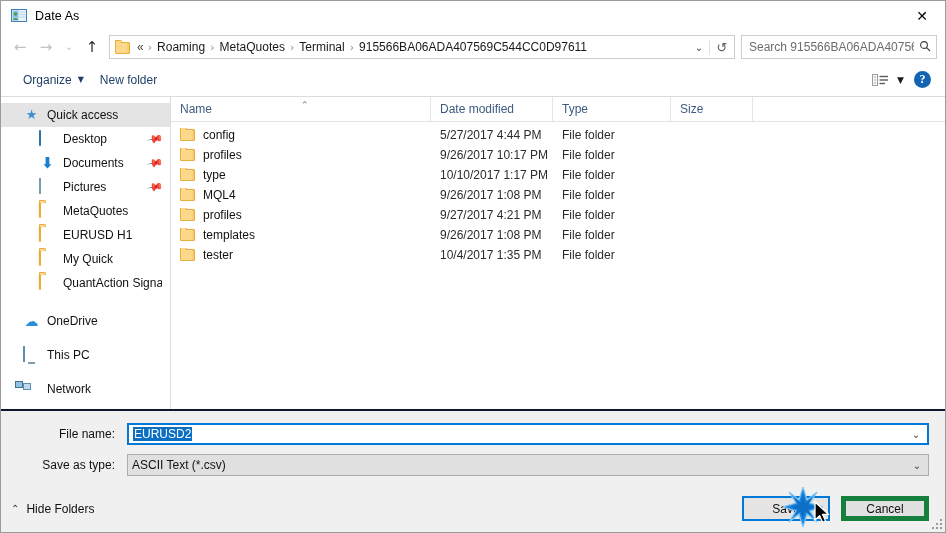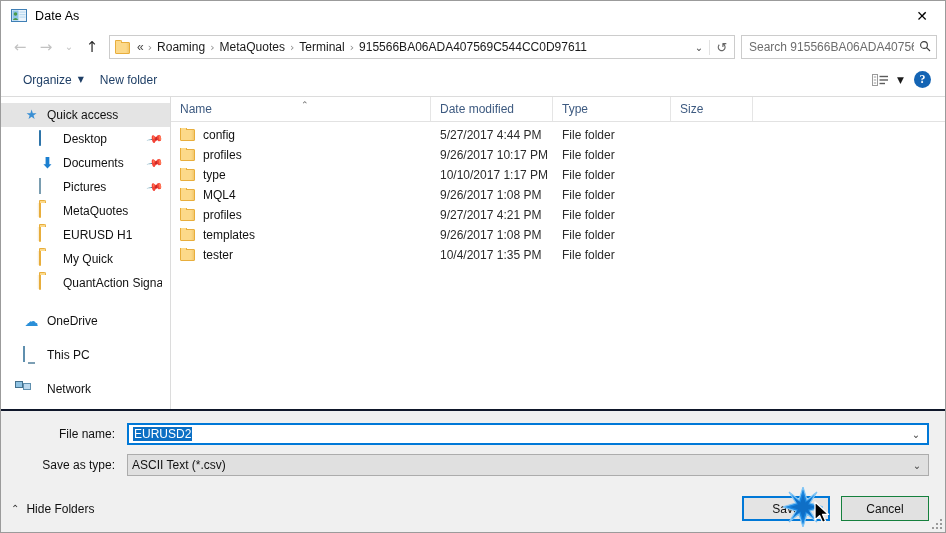--- a/index.html
+++ b/index.html
@@ -524,21 +524,21 @@
     margin-left: auto;
     display: flex;
     align-items: center;
     gap: 11px;
   }
   .btn {
     width: 88px;
     height: 25px;
     box-sizing: border-box;
     background: #e1e1e1;
-    border: 1px solid #15803d;
+    border: 5px solid #15803d;
     font-size: 12px;
     color: #111;
     display: flex;
     align-items: center;
     justify-content: center;
     position: relative;
   }
   .btn.default {
     border: 2px solid #0078d7;
     background: #e4e4e4;

